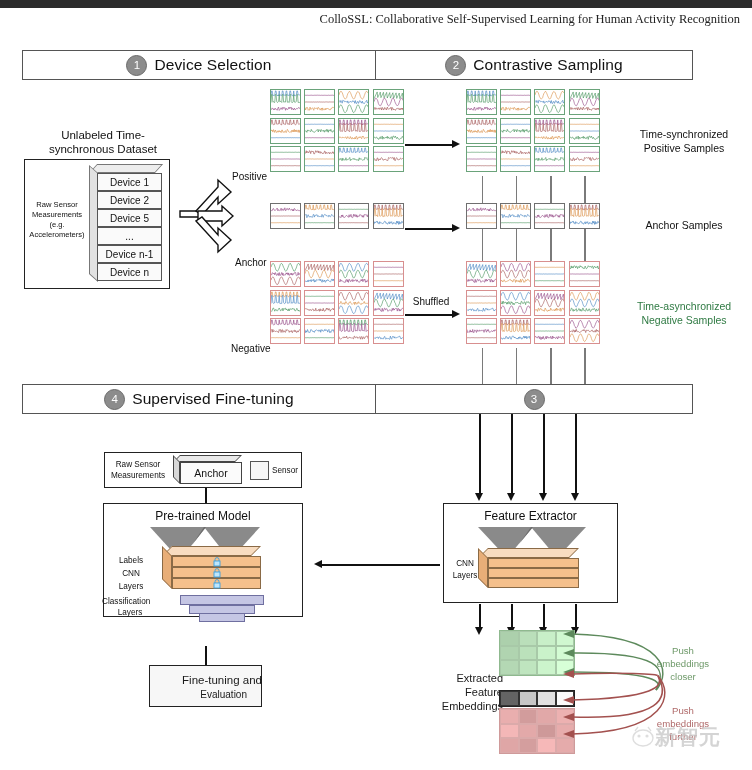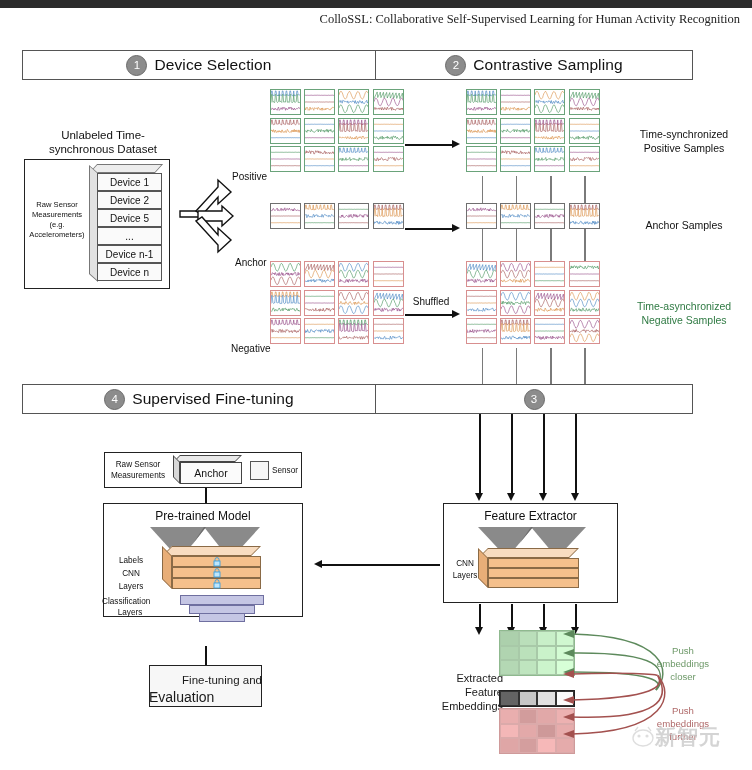--- a/index.html
+++ b/index.html
@@ -661,21 +661,21 @@
 
   <div class="abs cls-layer" style="left:180px;top:595px;width:84px;height:10px;"></div>
   <div class="abs cls-layer" style="left:189px;top:605px;width:66px;height:9px;"></div>
   <div class="abs cls-layer" style="left:199px;top:613px;width:46px;height:9px;"></div>
 
   <div class="abs vline-dark" style="left:205px;top:646px;height:21px;"></div>
   <div class="abs arrowhead-d" style="left:201px;top:665px;"></div>
 
   <div class="abs box" style="left:149px;top:665px;width:113px;height:42px;background:#f7f7f7;"></div>
   <div class="abs" style="left:149px;top:674px;width:113px;text-align:right;font-size:11.5px;">Fine-tuning and</div>
-  <div class="abs" style="left:149px;top:689px;width:98px;text-align:left;font-size:14px;">Evaluation</div>
+  <div class="abs" style="left:149px;top:689px;width:98px;text-align:right;font-size:10px;">Evaluation</div>
 
   <div class="abs hline" style="left:322px;top:564px;width:118px;"></div>
   <div class="abs arrowhead-l" style="left:314px;top:560px;"></div>
 
   <div class="abs box" style="left:443px;top:503px;width:175px;height:100px;"></div>
   <div class="abs boxtitle" style="left:443px;top:509px;width:175px;">Feature Extractor</div>
 
   <svg class="abs" style="left:478px;top:527px;width:108px;height:31px;" viewBox="0 0 108 31">
     <polygon points="0,0 55,0 29,31" fill="#8a8a8a"></polygon>
     <polygon points="53,0 108,0 79,31" fill="#8a8a8a"></polygon>

